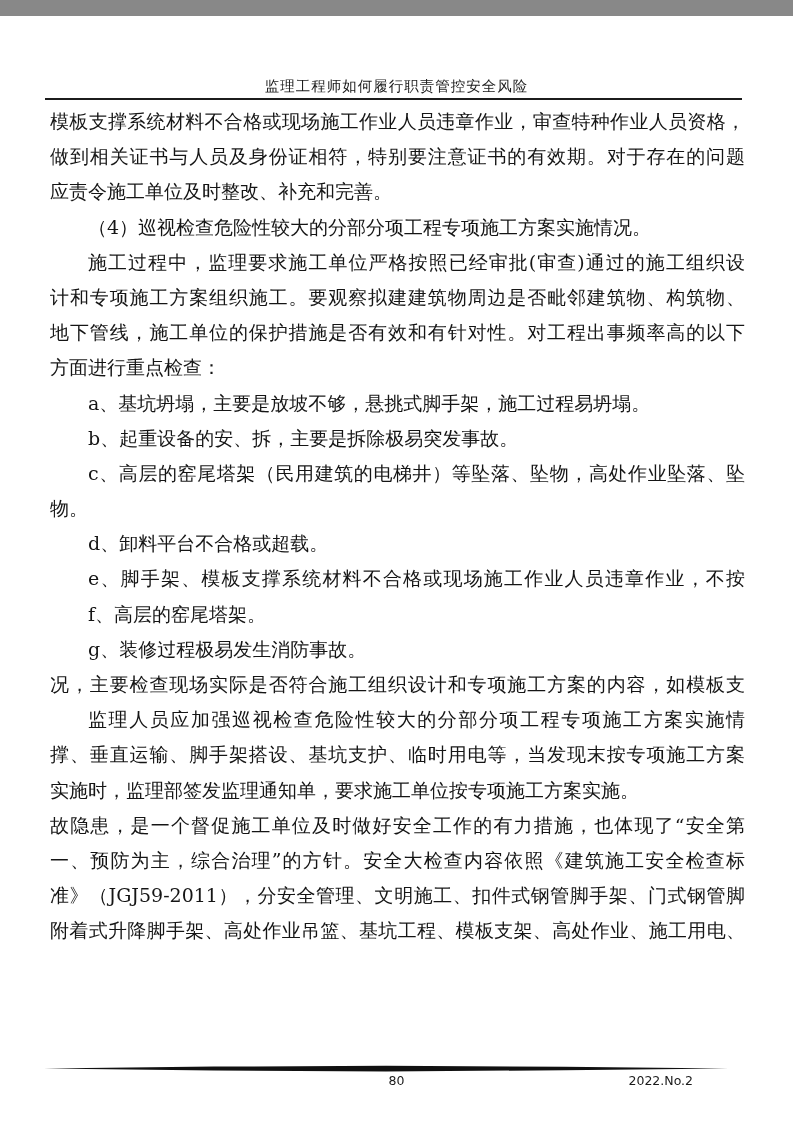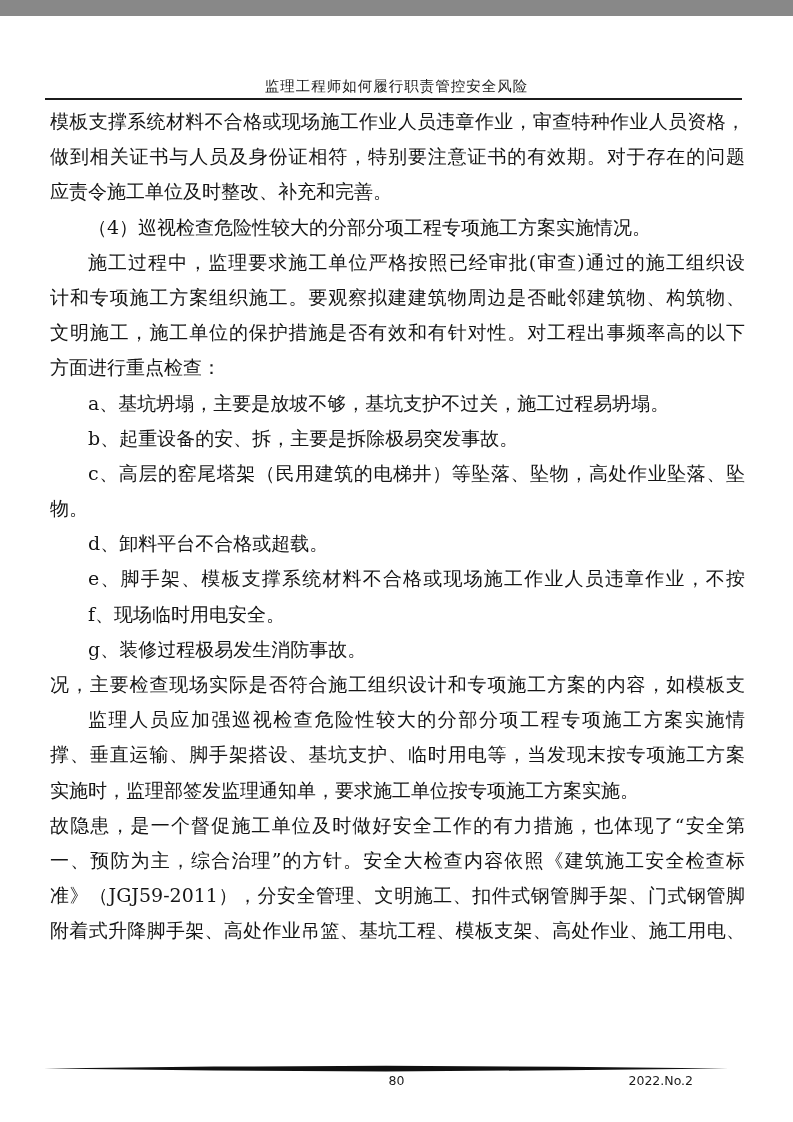--- a/index.html
+++ b/index.html
@@ -88,29 +88,29 @@
 
   <div class="header-rule"></div>
 
   <div class="doc-body" id="doc-body">
       <div class="ln fill">模板支撑系统材料不合格或现场施工作业人员违章作业，审查特种作业人员资格，</div>
       <div class="ln fill">做到相关证书与人员及身份证相符，特别要注意证书的有效期。对于存在的问题</div>
       <div class="ln">应责令施工单位及时整改、补充和完善。</div>
       <div class="ln ind">（4）巡视检查危险性较大的分部分项工程专项施工方案实施情况。</div>
       <div class="ln ind fill">施工过程中，监理要求施工单位严格按照已经审批(审查)通过的施工组织设</div>
       <div class="ln fill">计和专项施工方案组织施工。要观察拟建建筑物周边是否毗邻建筑物、构筑物、</div>
-      <div class="ln fill">文明施工，施工单位的保护措施是否有效和有针对性。对工程出事频率高的以下</div>
+      <div class="ln fill">地下管线，施工单位的保护措施是否有效和有针对性。对工程出事频率高的以下</div>
       <div class="ln">方面进行重点检查：</div>
-      <div class="ln ind">a、基坑坍塌，主要是放坡不够，基坑支护不过关，施工过程易坍塌。</div>
+      <div class="ln ind">a、基坑坍塌，主要是放坡不够，悬挑式脚手架，施工过程易坍塌。</div>
       <div class="ln ind">b、起重设备的安、拆，主要是拆除极易突发事故。</div>
       <div class="ln ind fill">c、高层的窑尾塔架（民用建筑的电梯井）等坠落、坠物，高处作业坠落、坠</div>
       <div class="ln">物。</div>
       <div class="ln ind">d、卸料平台不合格或超载。</div>
       <div class="ln ind fill">e、脚手架、模板支撑系统材料不合格或现场施工作业人员违章作业，不按</div>
-      <div class="ln ind">f、现场临时用电安全。</div>
+      <div class="ln ind">f、高层的窑尾塔架。</div>
       <div class="ln ind">g、装修过程极易发生消防事故。</div>
       <div class="ln fill">况，主要检查现场实际是否符合施工组织设计和专项施工方案的内容，如模板支</div>
       <div class="ln ind fill">监理人员应加强巡视检查危险性较大的分部分项工程专项施工方案实施情</div>
       <div class="ln fill">撑、垂直运输、脚手架搭设、基坑支护、临时用电等，当发现末按专项施工方案</div>
       <div class="ln">实施时，监理部签发监理通知单，要求施工单位按专项施工方案实施。</div>
       <div class="ln fill">故隐患，是一个督促施工单位及时做好安全工作的有力措施，也体现了“安全第</div>
       <div class="ln fill">一、预防为主，综合治理”的方针。安全大检查内容依照《建筑施工安全检查标</div>
       <div class="ln fill">准》（JGJ59-2011），分安全管理、文明施工、扣件式钢管脚手架、门式钢管脚手</div>
       <div class="ln fill">附着式升降脚手架、高处作业吊篮、基坑工程、模板支架、高处作业、施工用电、</div>
     </div>

